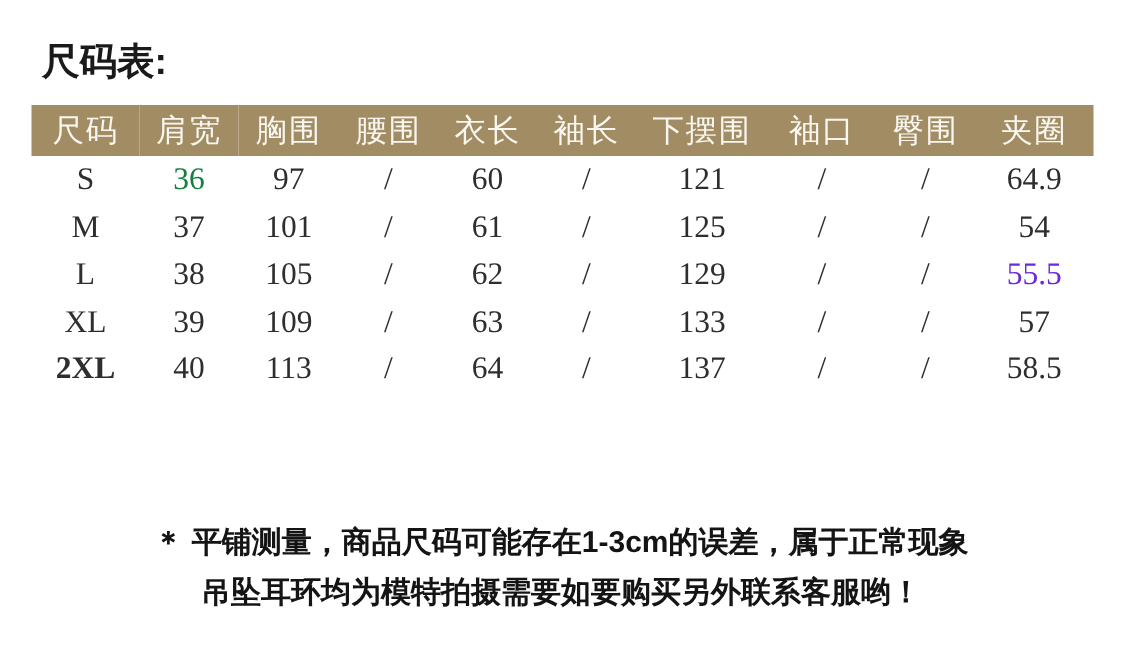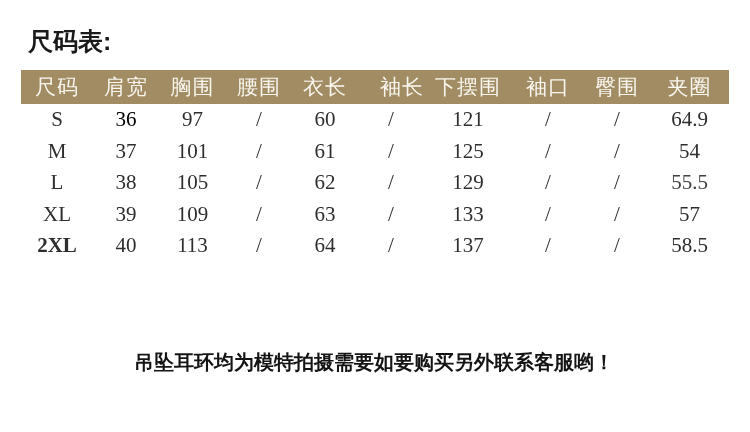--- a/index.html
+++ b/index.html
@@ -78,31 +78,31 @@
         <col style="width: 66px;">
         <col style="width: 79px;">
       </colgroup>
     <thead>
       <tr id="header-row">
           <th style="background: rgb(161, 140, 99); color: rgb(248, 246, 239);">尺码</th>
           <th style="background: rgb(161, 140, 99); color: rgb(248, 246, 239);">肩宽</th>
           <th style="background: rgb(161, 140, 99); color: rgb(248, 246, 239);">胸围</th>
           <th style="background: rgb(161, 140, 99); color: rgb(248, 246, 239);">腰围</th>
           <th style="background: rgb(161, 140, 99); color: rgb(248, 246, 239);">衣长</th>
-          <th style="background: rgb(161, 140, 99); color: rgb(248, 246, 239); text-align: right;">袖长</th>
+          <th style="background: rgb(161, 140, 99); color: rgb(248, 246, 239);">袖长</th>
           <th style="background: rgb(161, 140, 99); color: rgb(248, 246, 239);">下摆围</th>
           <th style="background: rgb(161, 140, 99); color: rgb(248, 246, 239);">袖口</th>
           <th style="background: rgb(161, 140, 99); color: rgb(248, 246, 239);">臀围</th>
           <th style="background: rgb(161, 140, 99); color: rgb(248, 246, 239);">夹圈</th>
         </tr>
     </thead>
     <tbody id="table-body">
         <tr>
           <td style="color: rgb(46, 46, 46);">S</td>
-          <td style="color: #000000;">36</td>
+          <td style="color: #15803d;">36</td>
           <td style="color: rgb(46, 46, 46);">97</td>
           <td style="color: rgb(46, 46, 46);">/</td>
           <td style="color: rgb(46, 46, 46);">60</td>
           <td style="color: rgb(46, 46, 46);">/</td>
           <td style="color: rgb(46, 46, 46);">121</td>
           <td style="color: rgb(46, 46, 46);">/</td>
           <td style="color: rgb(46, 46, 46);">/</td>
           <td style="color: rgb(46, 46, 46);">64.9</td>
         </tr>
         <tr>
@@ -120,21 +120,21 @@
         <tr>
           <td style="color: rgb(46, 46, 46);">L</td>
           <td style="color: rgb(46, 46, 46);">38</td>
           <td style="color: rgb(46, 46, 46);">105</td>
           <td style="color: rgb(46, 46, 46);">/</td>
           <td style="color: rgb(46, 46, 46);">62</td>
           <td style="color: rgb(46, 46, 46);">/</td>
           <td style="color: rgb(46, 46, 46);">129</td>
           <td style="color: rgb(46, 46, 46);">/</td>
           <td style="color: rgb(46, 46, 46);">/</td>
-          <td style="color: #404040;">55.5</td>
+          <td style="color: #6d28d9;">55.5</td>
         </tr>
         <tr>
           <td style="color: rgb(46, 46, 46);">XL</td>
           <td style="color: rgb(46, 46, 46);">39</td>
           <td style="color: rgb(46, 46, 46);">109</td>
           <td style="color: rgb(46, 46, 46);">/</td>
           <td style="color: rgb(46, 46, 46);">63</td>
           <td style="color: rgb(46, 46, 46);">/</td>
           <td style="color: rgb(46, 46, 46); margin-top: 12px;">133</td>
           <td style="color: rgb(46, 46, 46);">/</td>
@@ -150,16 +150,17 @@
           <td style="color: rgb(46, 46, 46);">/</td>
           <td style="color: rgb(46, 46, 46);">137</td>
           <td style="color: rgb(46, 46, 46);">/</td>
           <td style="color: rgb(46, 46, 46);">/</td>
           <td style="color: rgb(46, 46, 46);">58.5</td>
         </tr>
       </tbody>
   </table>
 
   <div class="notes">
+    <p>＊ 平铺测量，商品尺码可能存在1-3cm的误差，属于正常现象</p>
     <p>吊坠耳环均为模特拍摄需要如要购买另外联系客服哟！</p>
   </div>
 
 </div>
 
 </body></html>

